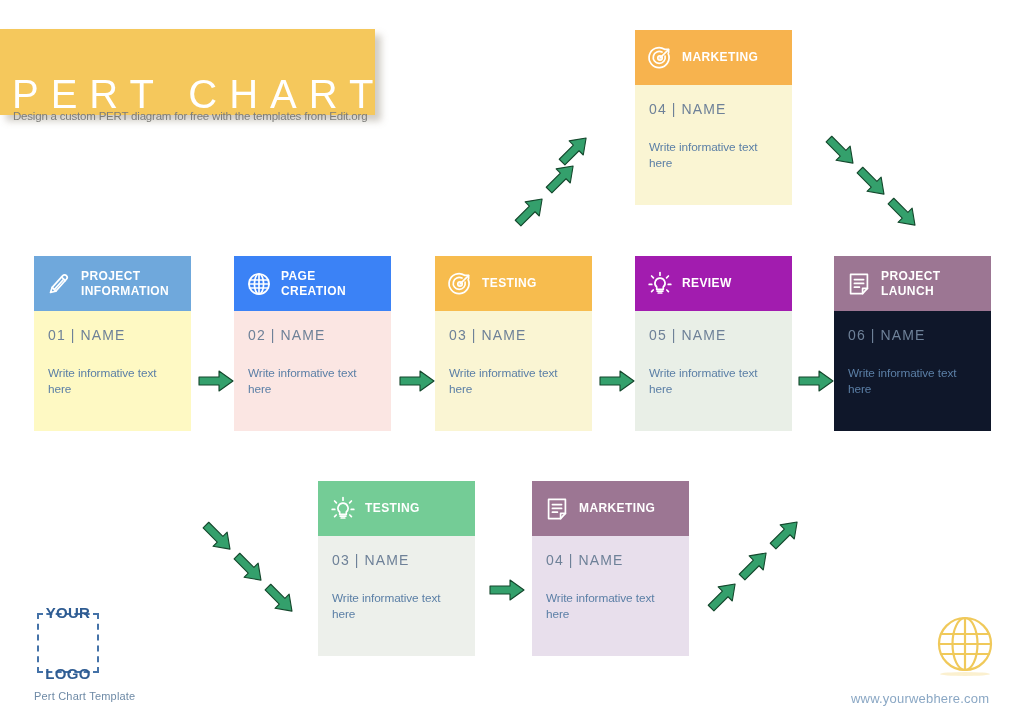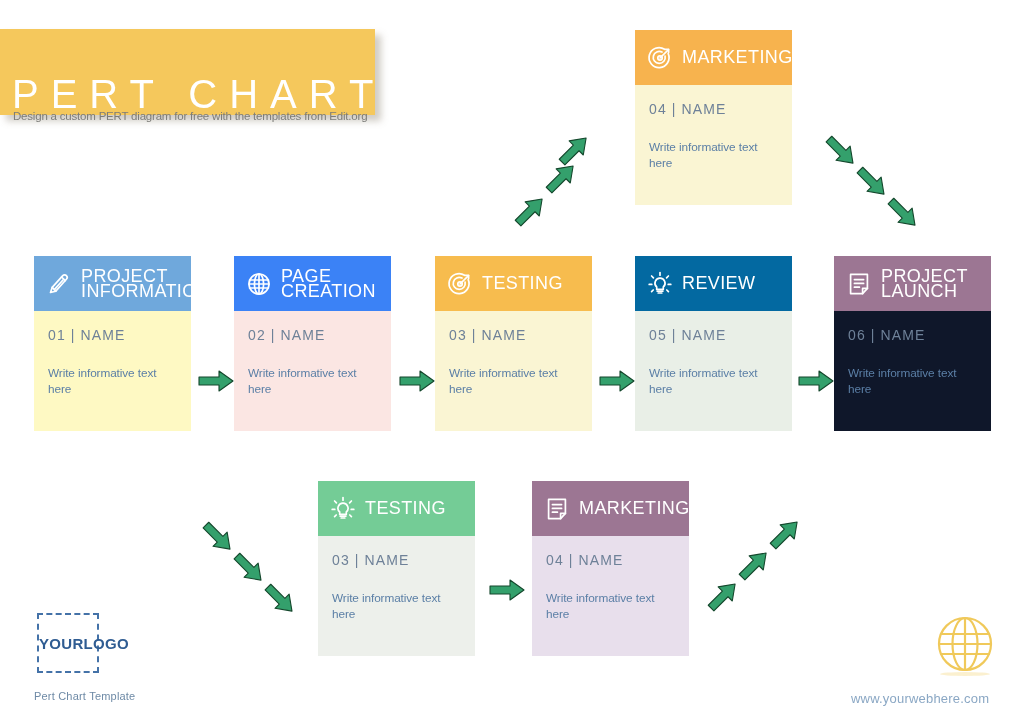--- a/index.html
+++ b/index.html
@@ -29,41 +29,41 @@
   }
 
   
   .card{position:absolute;width:157px;}
   .card-head{
     height:55px;display:flex;align-items:center;gap:9px;
     padding-left:12px;box-sizing:border-box;
   }
   .card-head .ico{flex:0 0 auto;width:26px;height:26px;display:block;}
   .card-head .htxt{
-    color:#ffffff;font-size:18px;line-height:14.5px;
-    letter-spacing:.4px;white-space:pre-line;font-weight:400;
+    color:#ffffff;font-size:12px;line-height:14.5px;
+    letter-spacing:.4px;white-space:pre-line;font-weight:700;
   }
   .card-body{
     padding:16px 14px 0 14px;box-sizing:border-box;
   }
   .card-name{
     font-size:14px;color:#6e8198;letter-spacing:1.1px;margin:0 0 22px 0;
   }
   .card-desc{
     font-size:11.8px;color:#5b7fa6;line-height:16px;letter-spacing:-.1px;
   }
 
   
   .row-main .card-body{height:120px;}
 
   
   .logo-box{
     position:absolute;left:37px;top:613px;width:62px;height:60px;
     border:2px dashed #4472a8;box-sizing:border-box;
-    display:flex;flex-direction:row;align-items:center;justify-content:flex-start;
+    display:flex;flex-direction:column;align-items:center;justify-content:center;gap:44px;
   }
   .logo-box span{
     color:#2f5c92;font-size:15px;font-weight:bold;line-height:17px;letter-spacing:.3px;
   }
   .tmpl-caption{
     position:absolute;left:34px;top:690px;
     font-size:11px;color:#6e8aa6;letter-spacing:.2px;
   }
   .weburl{
     position:absolute;left:851px;top:691px;
@@ -207,21 +207,21 @@
             </svg>
           </span>
           <span class="htxt">TESTING</span>
         </div>
         <div class="card-body" style="background: rgb(250, 245, 211);">
           <div class="card-name">03 | NAME</div>
           <div class="card-desc">Write informative text here</div>
         </div>
       </div>
       <div class="card row-main" style="left: 635px; top: 256px;">
-        <div class="card-head" style="background: #0369a1;">
+        <div class="card-head" style="background: #a21caf;">
           <span class="ico">
             <svg viewBox="0 0 26 26">
               <g fill="none" stroke="#ffffff" stroke-width="1.7" stroke-linecap="round" stroke-linejoin="round">
                 <path d="M13 7.2 A5 5 0 0 1 16.3 16 L16.3 18.4 L9.7 18.4 L9.7 16 A5 5 0 0 1 13 7.2 Z"></path>
                 <line x1="10.2" y1="20.2" x2="15.8" y2="20.2"></line>
                 <line x1="11.2" y1="22" x2="14.8" y2="22"></line>
                 <line x1="13" y1="1.6" x2="13" y2="4.2"></line>
                 <line x1="4.6" y1="5" x2="6.4" y2="6.8"></line>
                 <line x1="21.4" y1="5" x2="19.6" y2="6.8"></line>
                 <line x1="2.2" y1="13.4" x2="4.8" y2="13.4"></line>

